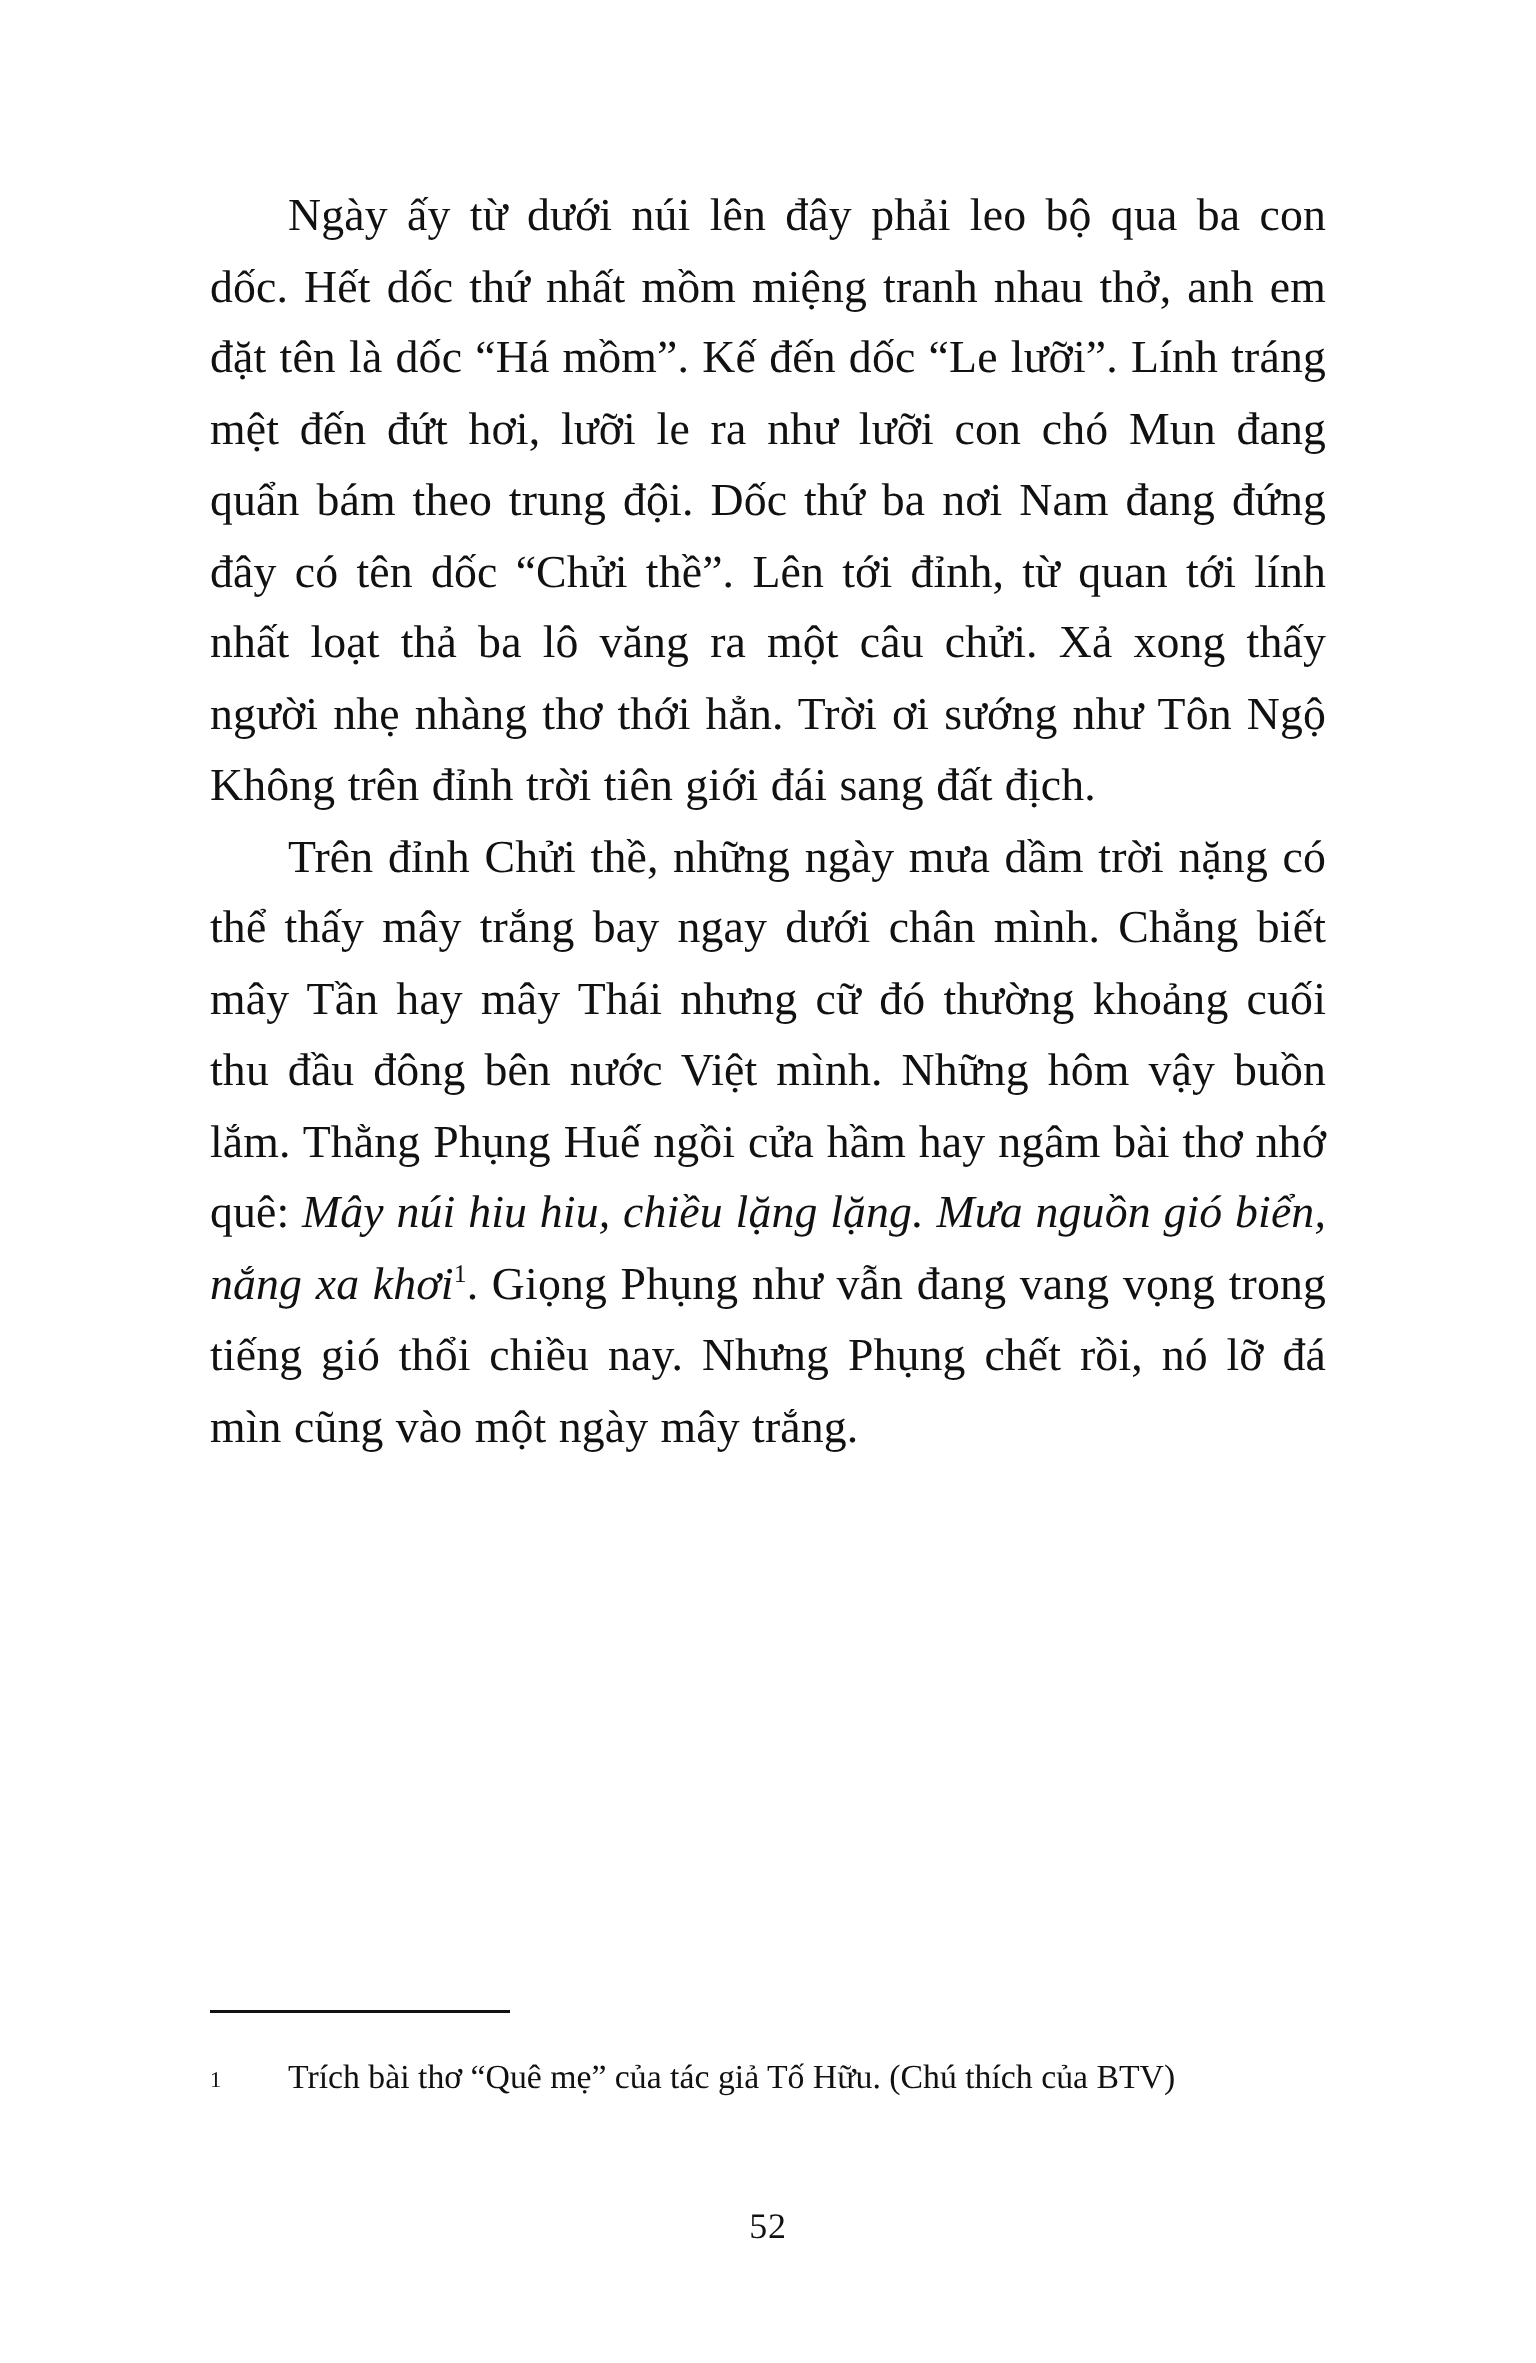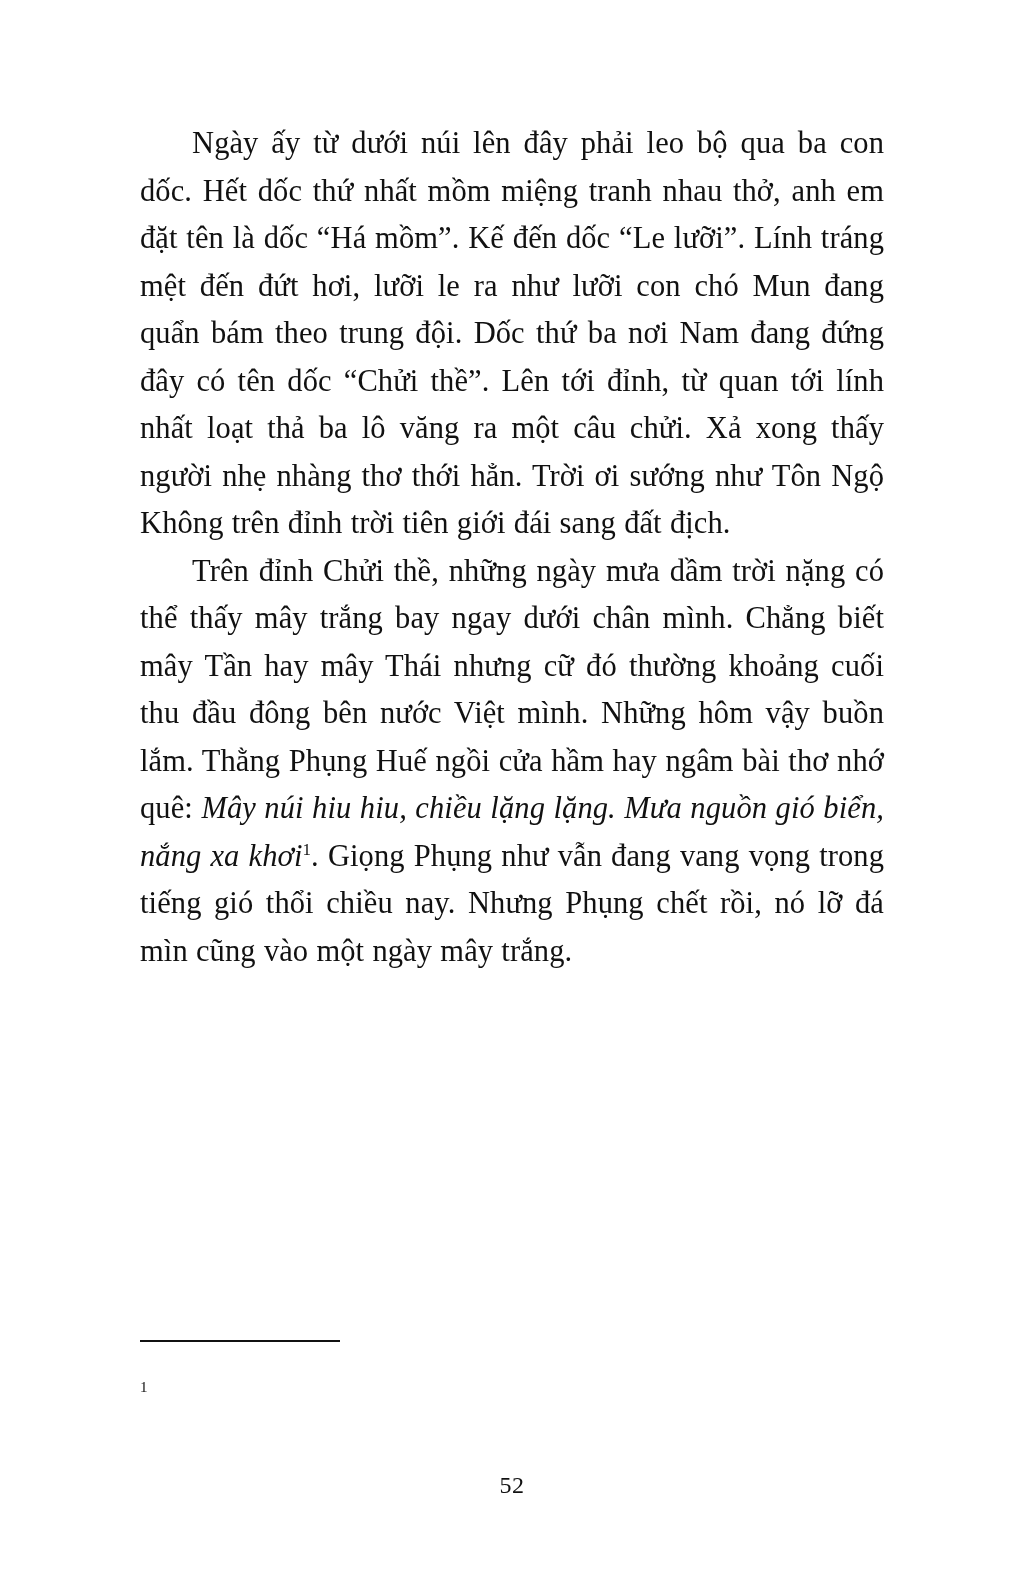--- a/index.html
+++ b/index.html
@@ -95,18 +95,19 @@
 
     <p class="para"><span>Trên đỉnh Chửi thề, những ngày mưa dầm trời nặng có thể thấy mây trắng bay ngay dưới chân mình. Chẳng biết mây Tần hay mây Thái nhưng cữ đó thường khoảng cuối thu đầu đông bên nước Việt mình. Những hôm vậy buồn lắm. Thằng Phụng Huế ngồi cửa hầm hay ngâm bài thơ nhớ quê: </span><em>Mây núi hiu hiu, chiều lặng lặng. Mưa nguồn gió biển, nắng xa khơi</em><span class="fn-ref">1</span><span>. Giọng Phụng như vẫn đang vang vọng trong tiếng gió thổi chiều nay. Nhưng Phụng chết rồi, nó lỡ đá mìn cũng vào một ngày mây trắng.</span></p>
 
 
   </div>
 
   <div class="footnote-area">
     <div class="footnote-rule"></div>
     <div class="footnote">
       <span class="footnote-marker">1</span>
+      <span class="footnote-text">Trích bài thơ “Quê mẹ” của tác giả Tố Hữu. (Chú thích của BTV)</span>
     </div>
   </div>
 
   <div class="page-number">52</div>
 
 </div>
 
 </body></html>

